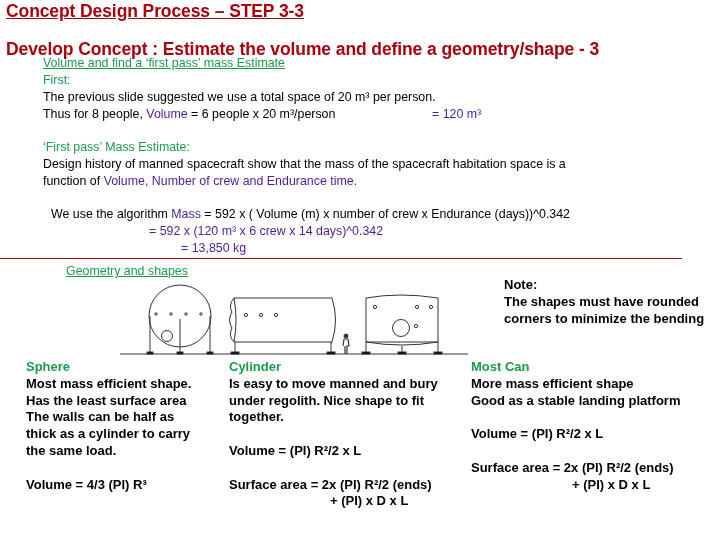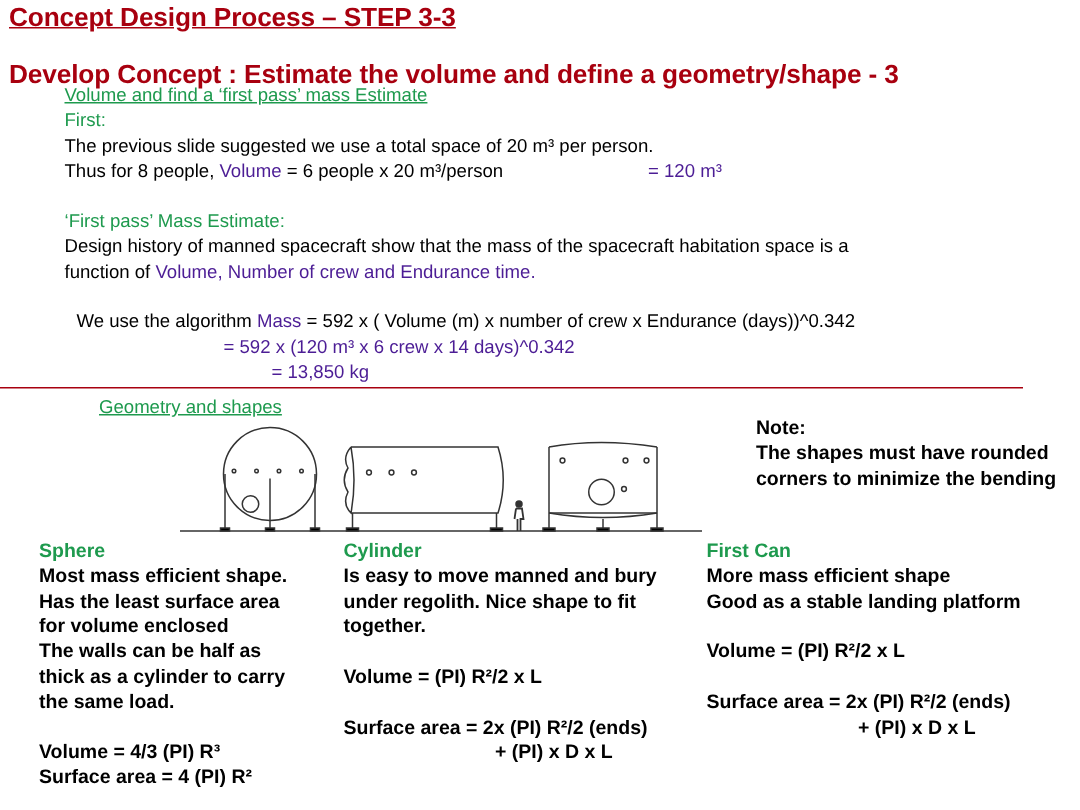--- a/index.html
+++ b/index.html
@@ -112,43 +112,41 @@
       <rect x="398" y="352" width="8" height="2" fill="#000"></rect>
       <rect x="434" y="352" width="8" height="2" fill="#000"></rect>
     </g>
   </g>
 </svg>
 
 <div class="col" style="left:26px; top:359px;">
   <div class="green">Sphere</div>
   <div>Most mass efficient shape.</div>
   <div>Has the least surface area</div>
-  <div>for volume enclosed</div>
   <div>The walls can be half as</div>
   <div>thick as a cylinder to carry</div>
   <div>the same load.</div>
   <div style="height:16.8px;"></div>
   <div>Volume = 4/3 (PI) R³</div>
-  <div>Surface area = 4 (PI) R²</div>
 </div>
 
 <div class="col" style="left:229px; top:359px;">
   <div class="green">Cylinder</div>
   <div>Is easy to move manned and bury</div>
   <div>under regolith. Nice shape to fit</div>
   <div>together.</div>
   <div style="height:16.8px;"></div>
   <div>Volume = (PI) R²/2 x L</div>
   <div style="height:16.8px;"></div>
   <div>Surface area =  2x (PI) R²/2 (ends)</div>
   <div style="padding-left:101px;">+ (PI) x D x L</div>
 </div>
 
 <div class="col" style="left:471px; top:359px;">
-  <div class="green">First Can</div>
+  <div class="green">Most Can</div>
   <div>More mass efficient shape</div>
   <div>Good as a stable landing platform</div>
   <div style="height:16.8px;"></div>
   <div>Volume = (PI) R²/2 x L</div>
   <div style="height:16.8px;"></div>
   <div>Surface area =  2x (PI) R²/2 (ends)</div>
   <div style="padding-left:101px;">+ (PI) x D x L</div>
 </div>
 
 </body></html>

